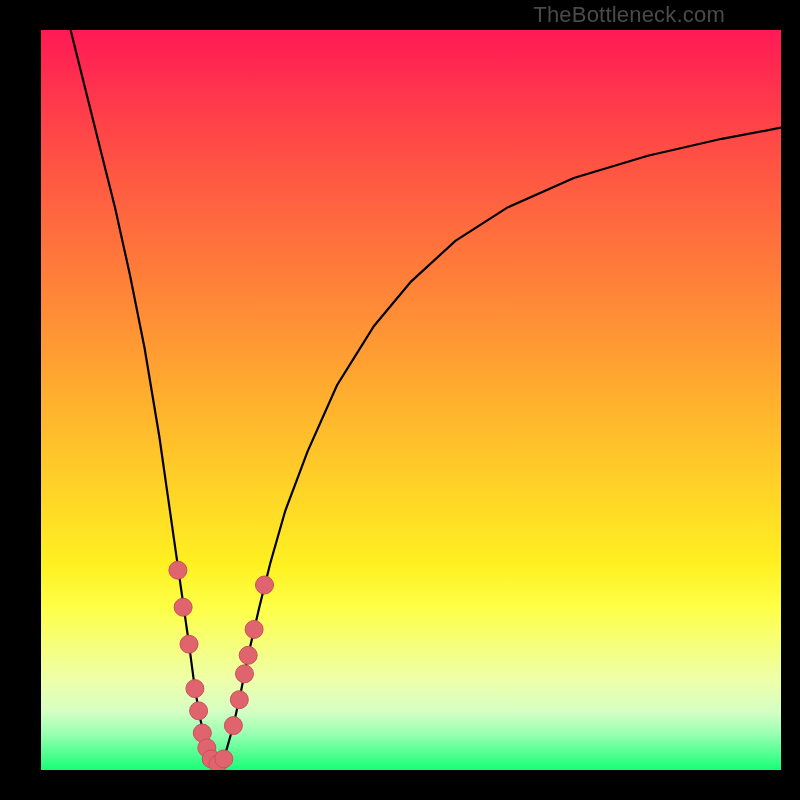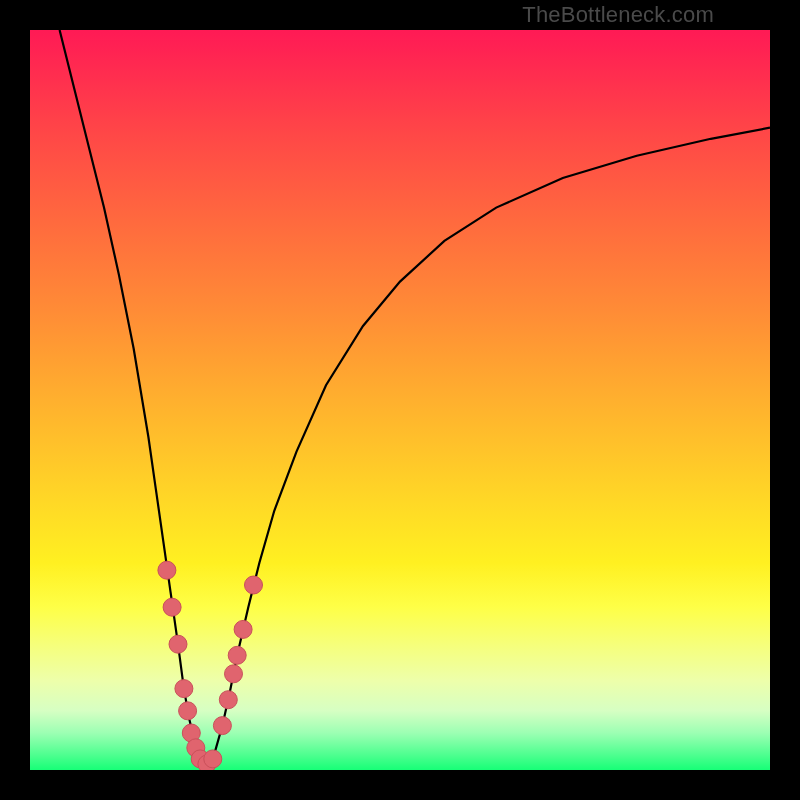--- a/index.html
+++ b/index.html
@@ -6,21 +6,21 @@
     margin: 0;
     padding: 0;
     width: 800px;
     height: 800px;
     overflow: hidden;
     background: #000;
     font-family: Arial, Helvetica, sans-serif;
   }
   .frame {
     position: absolute;
-    left: 0; top: 0;
+    left: 11px; top: 0;
     width: 720px; height: 800px;
     background: #000;
   }
   .plot-area {
     position: absolute;
     left: 30px;
     top: 30px;
     width: 740px;
     height: 740px;
     overflow: hidden;

